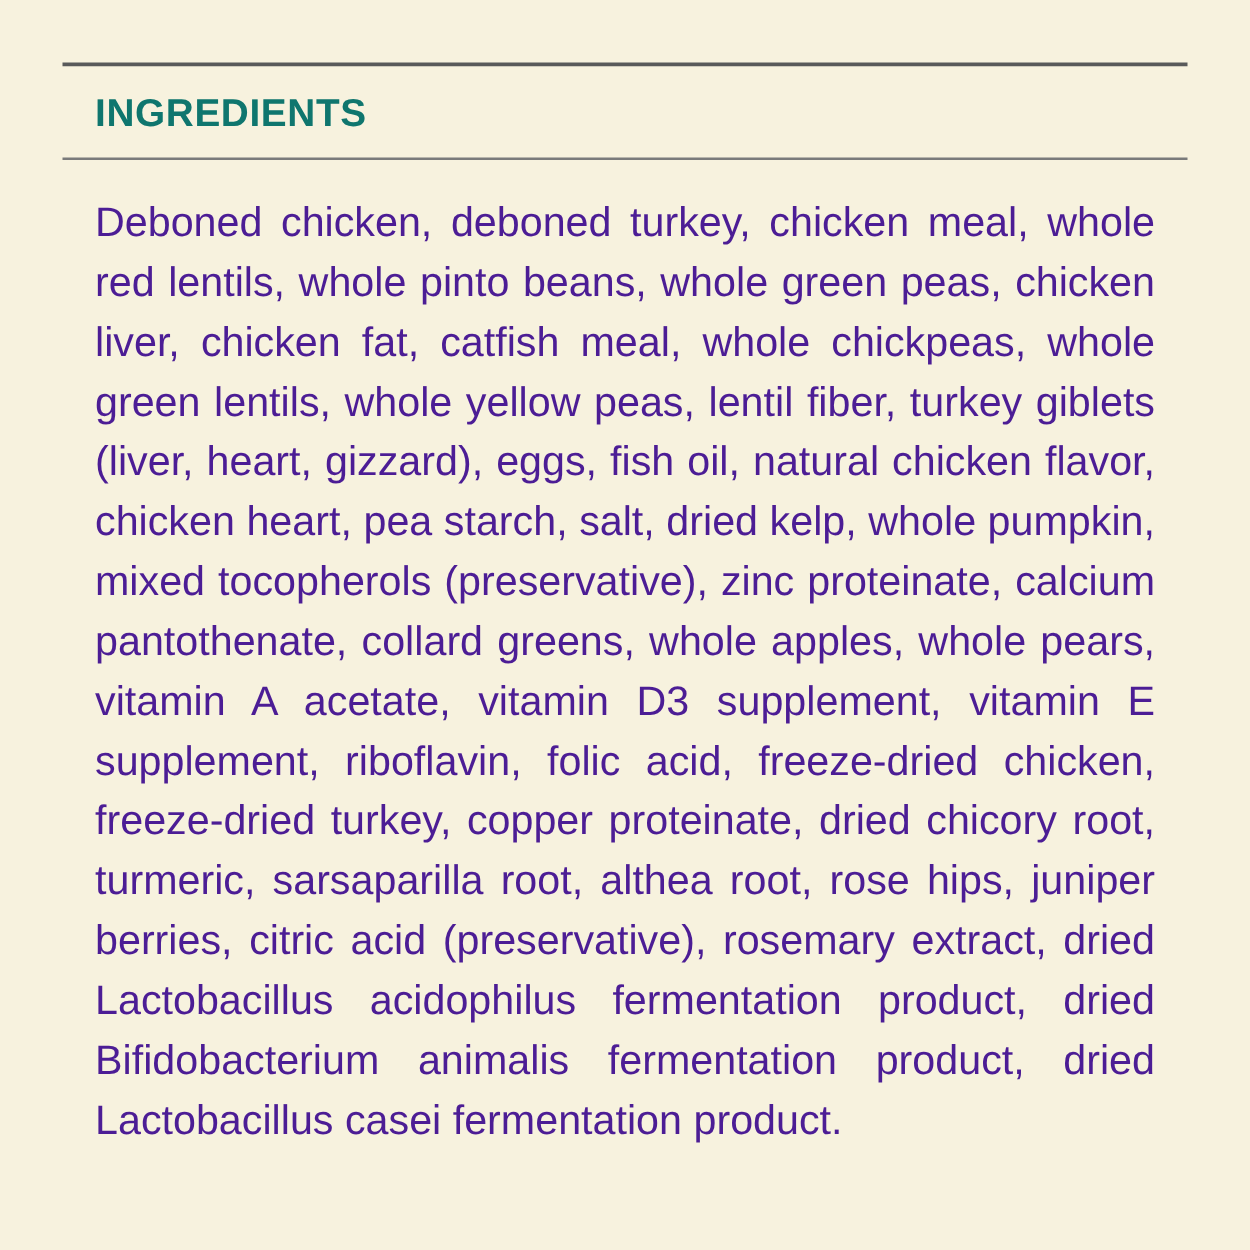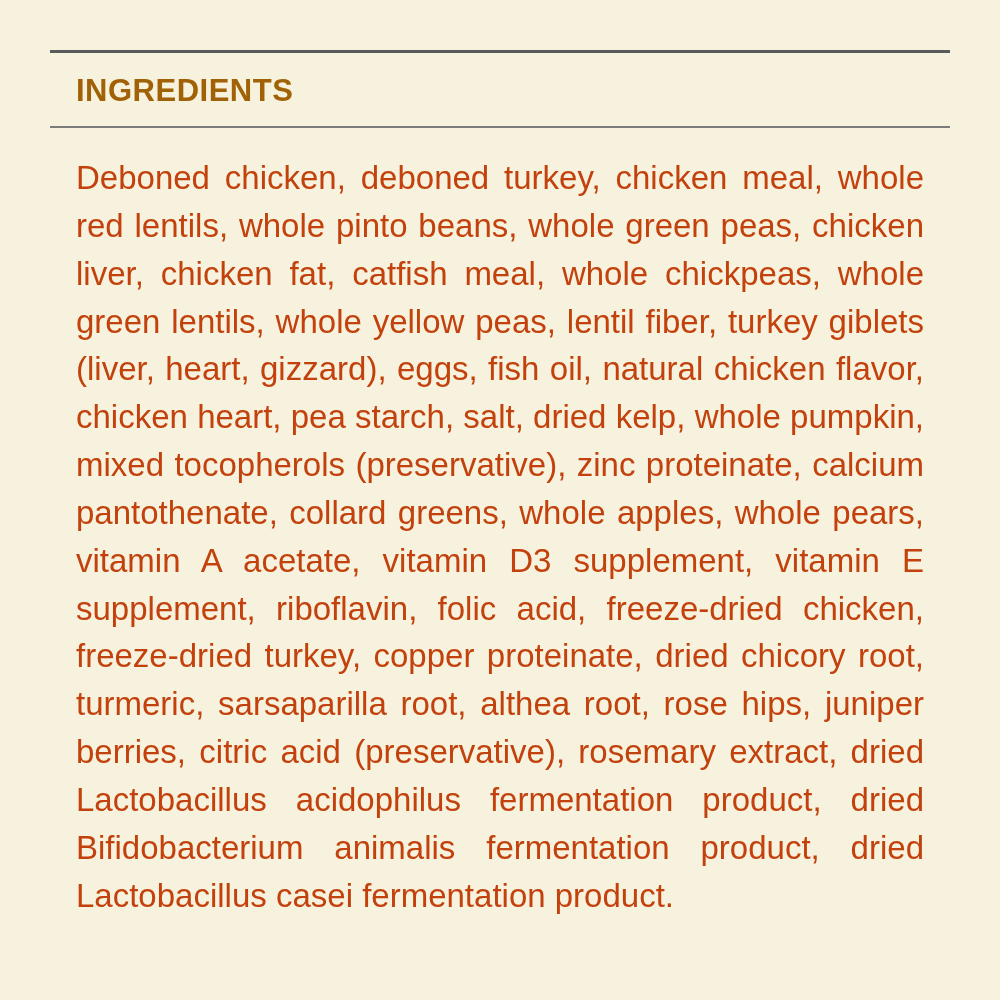--- a/index.html
+++ b/index.html
@@ -23,33 +23,33 @@
     height: 3px;
     background: #595a5a;
     width: 100%;
   }
   .rule-thin {
     height: 2px;
     background: #7a7b7b;
     width: 100%;
   }
   .section-title {
-    color: #a16207;
+    color: #0f766e;
     font-size: 31px;
     font-weight: bold;
     letter-spacing: 0.5px;
     padding: 22px 26px 20px 26px;
     margin: 0;
     line-height: 1;
   }
   .body-wrap {
     padding: 26px 26px 0 26px;
   }
   .ingredients-text {
-    color: #c2410c;
+    color: #4c1d95;
     font-size: 33px;
     line-height: 1.45;
     text-align: justify;
     text-justify: inter-word;
     margin: 0;
     font-weight: 400;
   }
 </style>
 </head>
 <body>

